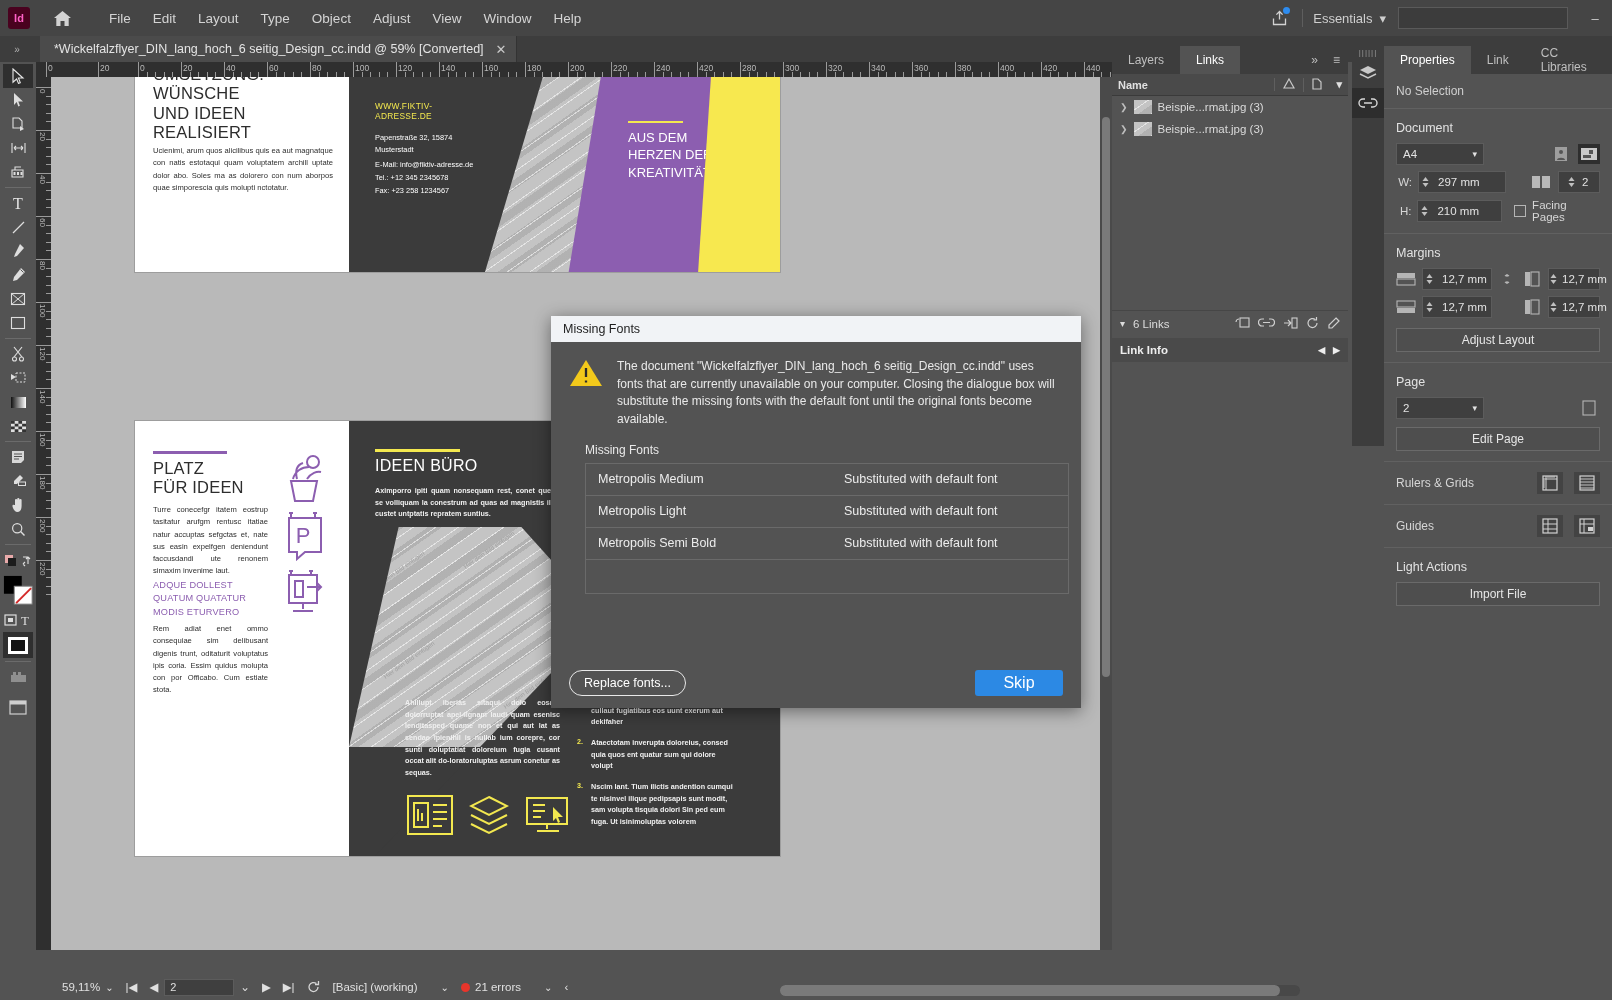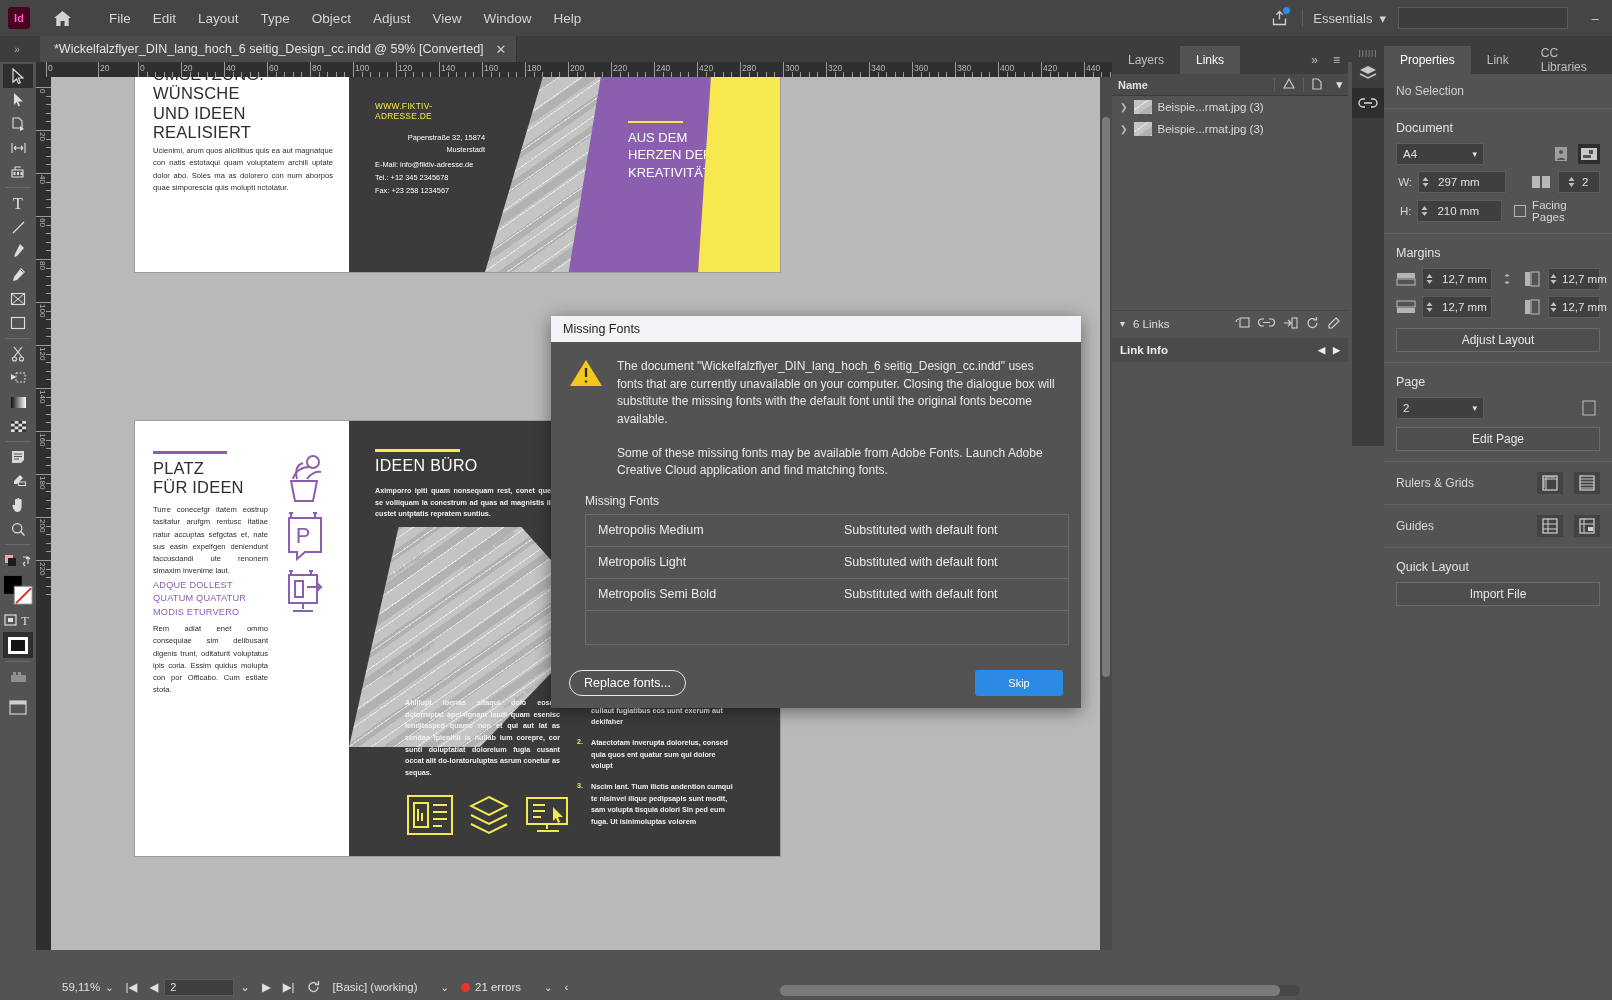--- a/index.html
+++ b/index.html
@@ -205,21 +205,21 @@
   .mf-row .c1 { width:258px; padding-left:12px; font-size:12.5px; color:#ededed;}
   .mf-row .c2 { font-size:12.5px; color:#ededed;}
   .mf-row.empty { height:34px; }
   .modal-actions { position:absolute; left:0; right:0; bottom:12px; padding:0 18px; display:flex; align-items:center; justify-content:space-between;}
   .btn-replace {
     height:26px; padding:0 14px; border:1px solid #e8e8e8; border-radius:13px;
     background:#535353; color:#fff; font-size:12.5px; display:flex; align-items:center;
   }
   .btn-skip {
     height:26px; width:88px; border-radius:3px; background:#2c89e4; color:#fff;
-    font-size:11px; display:flex; align-items:center; justify-content:center;
+    font-size:16px; display:flex; align-items:center; justify-content:center;
   }
 </style>
 </head>
 <body>
 
 <div id="app">
 
   <div class="menubar">
     <div class="id-logo">Id</div>
     <div class="home-btn">
@@ -656,21 +656,21 @@
 REALISIERT</div>
         <div class="body-s" style="position:absolute; left:18px; top:128px; width:180px;">Ucienimi, arum quos alicilibus quis ea aut magnatque con natis estotaqui quam voluptatem archill uptate dolor abo. Soles ma as dolorero con num aborpos quae simporescia quis molupti nctotatur.</div>
       </div>
 
       <div class="col dark" style="left:214px; width:136px;">
         <span style="position:absolute; left:26px; top:20px;">
           
         </span>
 
         <div class="url-y" style="position:absolute; left:26px; top:84px;">WWW.FIKTIV-ADRESSE.DE</div>
-        <div class="contact-w" style="position:absolute; left:26px; top:115px;text-align:right;">Papenstraße 32, 15874 Musterstadt</div>
+        <div class="contact-w" style="position:absolute; left:26px; top:115px;">Papenstraße 32, 15874 Musterstadt</div>
         <div class="contact-w" style="position:absolute; left:26px; top:142px;">E-Mail: info@fiktiv-adresse.de</div>
         <div class="contact-w" style="position:absolute; left:26px; top:155px;">Tel.: +12 345 2345678</div>
         <div class="contact-w" style="position:absolute; left:26px; top:168px;">Fax: +23 258 1234567</div>
 
         <div style="position:absolute; right:-2px; top:0; width:120px; height:120px; background:#ffffff;
                     clip-path:polygon(100% 0, 100% 46%, 18% 0);"></div>
       </div>
 
       <div class="col photo-tile" style="left:350px; width:295px;">
 
@@ -1079,21 +1079,21 @@
         </div>
         <div class="gicon" style="width:26px;height:22px;background:#434343;margin-left:5px;">
           <svg width="16" height="16" viewBox="0 0 16 16">
               <rect x="1" y="1" width="14" height="14" fill="none" stroke="#d2d2d2" stroke-width="1.2"></rect>
               <path d="M5 1v14M1 6h14" stroke="#d2d2d2" stroke-width="1"></path>
               <rect x="9" y="9" width="5" height="4" fill="#d2d2d2"></rect>
             </svg>
         </div>
       </div>
       <div class="pp-sep"></div>
-      <div class="pp-sec-title">Quick Layout</div>
+      <div class="pp-sec-title">Light Actions</div>
       <div class="btn-wide">Import File</div>
     </div>
   </div>
 
   <div class="bottom-strip"></div>
   <div class="statusbar">
     <div style="width:56px"></div>
     <div class="sb-item">
       <span>59,11%</span>
       <span style="font-size:10px">⌄</span>
@@ -1133,21 +1133,20 @@
       <div class="modal-body">
         <div style="display:flex; gap:14px;">
           <span class="warn-tri">
             <svg width="34" height="30" viewBox="0 0 34 30">
                 <path d="M17 2 33 28H1z" fill="#f2c91b"></path>
                 <path d="M17 10v9M17 22.5v2" stroke="#2b2b2b" stroke-width="2.3"></path>
               </svg>
           </span>
           <div class="modal-p" style="width:452px;">The document "Wickelfalzflyer_DIN_lang_hoch_6 seitig_Design_cc.indd" uses fonts that are currently unavailable on your computer. Closing the dialogue box will substitute the missing fonts with the default font until the original fonts become available.</div>
         </div>
-        <div class="modal-p" style="margin:16px 0 0 48px; width:436px;">Some of these missing fonts may be available from Adobe Fonts. Launch Adobe Creative Cloud application and find matching fonts.</div>
         <div class="mf-title">Missing Fonts</div>
         <div class="mf-table">
           <div class="mf-row">
             <span class="c1">Metropolis Medium</span>
             <span class="c2">Substituted with default font</span>
           </div>
           <div class="mf-row">
             <span class="c1">Metropolis Light</span>
             <span class="c2">Substituted with default font</span>
           </div>

